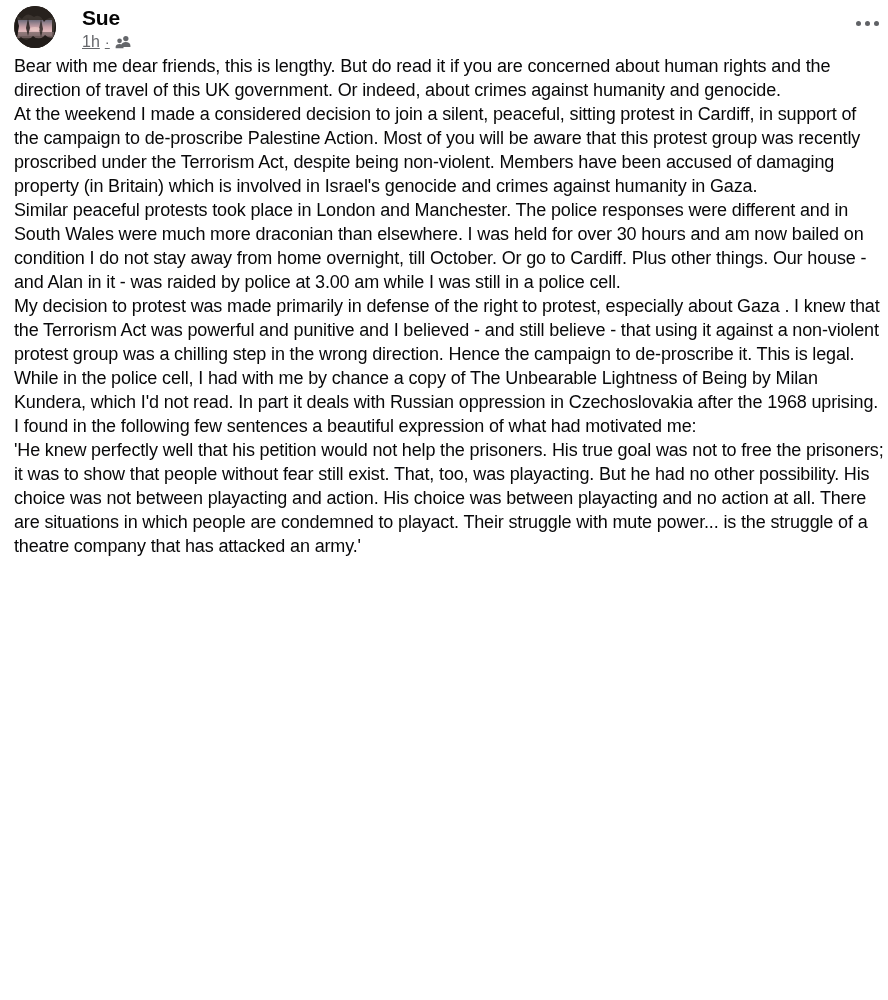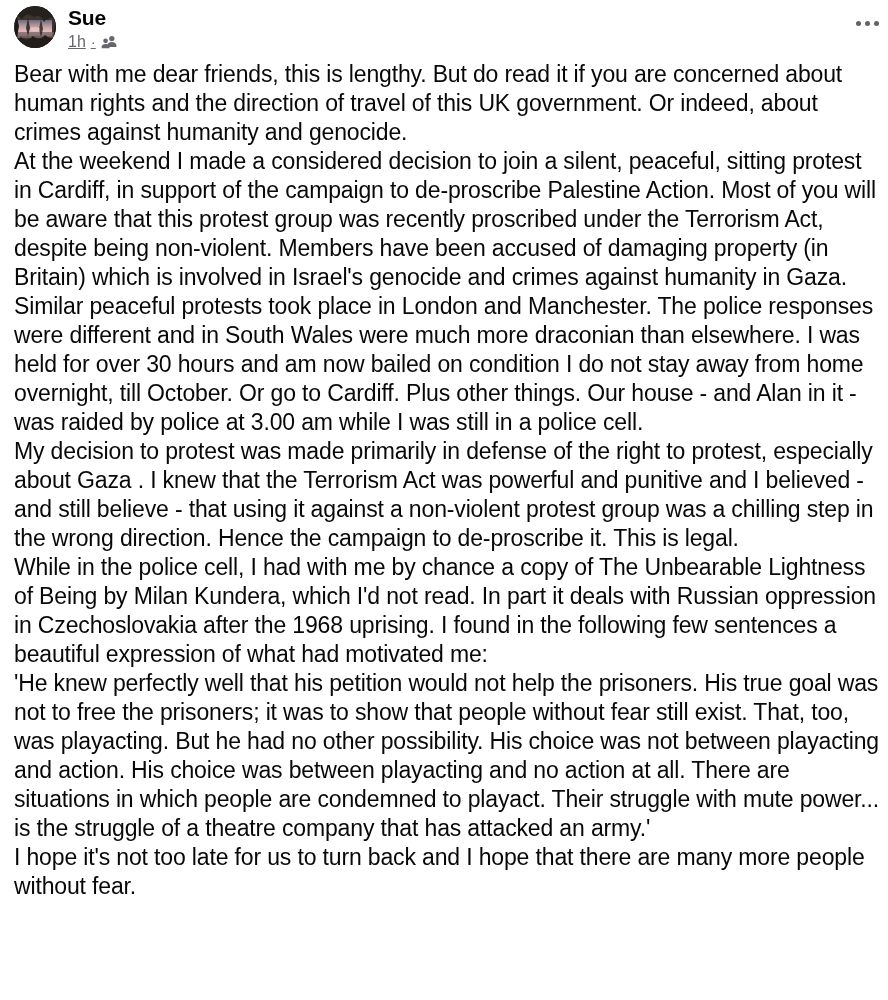--- a/index.html
+++ b/index.html
@@ -38,21 +38,21 @@
     height: 42px;
     border-radius: 50%;
     flex: 0 0 42px;
     overflow: hidden;
     position: relative;
     background: #2b2420;
   }
   .avatar svg { display: block; width: 42px; height: 42px; }
 
   .header-text {
-    margin-left: 12px;
+    margin-left: 26px;
     display: flex;
     flex-direction: column;
     justify-content: flex-start;
     padding-top: 0px;
   }
 
   .author-name {
     font-size: 21px;
     font-weight: bold;
     color: #050505;
@@ -99,24 +99,24 @@
     display: block;
     width: 5px;
     height: 5px;
     border-radius: 50%;
     background: #606266;
   }
 
   
   .post-body {
     padding: 0 3px 0 14px;
-    margin-top: 8px;
+    margin-top: 2px;
     color: #080809;
-    font-size: 23px;
-    line-height: 29px;
+    font-size: 18px;
+    line-height: 24px;
     letter-spacing: -0.15px;
     word-spacing: 0px;
   }
   .post-body p {
     margin: 0;
     padding: 0;
   }
 </style>
 </head>
 <body>
@@ -176,16 +176,15 @@
     </div>
   </div>
 
   <div class="post-body">
     <p>Bear with me dear friends, this is lengthy. But do read it if you are concerned about human rights and the direction of travel of this UK government. Or indeed, about crimes against humanity and genocide.</p>
     <p>At the weekend I made a considered decision to join a silent, peaceful, sitting protest in Cardiff, in support of the campaign to de-proscribe Palestine Action. Most of you will be aware that this protest group was recently proscribed under the Terrorism Act, despite being non-violent. Members have been accused of damaging property (in Britain) which is involved in Israel's genocide and crimes against humanity in Gaza.</p>
     <p>Similar peaceful protests took place in London and Manchester. The police responses were different and in South Wales were much more draconian than elsewhere. I was held for over 30 hours and am now bailed on condition I do not stay away from home overnight, till October. Or go to Cardiff. Plus other things. Our house - and Alan in it - was raided by police at 3.00 am while I was still in a police cell.</p>
     <p>My decision to protest was made primarily in defense of the right to protest, especially about Gaza . I knew that the Terrorism Act was powerful and punitive and I believed - and still believe - that using it against a non-violent protest group was a chilling step in the wrong direction. Hence the campaign to de-proscribe it. This is legal.</p>
     <p>While in the police cell, I had with me by chance a copy of The Unbearable Lightness of Being by Milan Kundera, which I'd not read. In part it deals with Russian oppression in Czechoslovakia after the 1968 uprising. I found in the following few sentences a beautiful expression of what had motivated me:</p>
     <p>'He knew perfectly well that his petition would not help the prisoners. His true goal was not to free the prisoners; it was to show that people without fear still exist. That, too, was playacting. But he had no other possibility. His choice was not between playacting and action. His choice was between playacting and no action at all. There are situations in which people are condemned to playact. Their struggle with mute power... is the struggle of a theatre company that has attacked an army.'</p>
-    <p>I hope it's not too late for us to turn back and I hope that there are many more people without fear.</p>
   </div>
 
 </div>
 
 </body></html>

